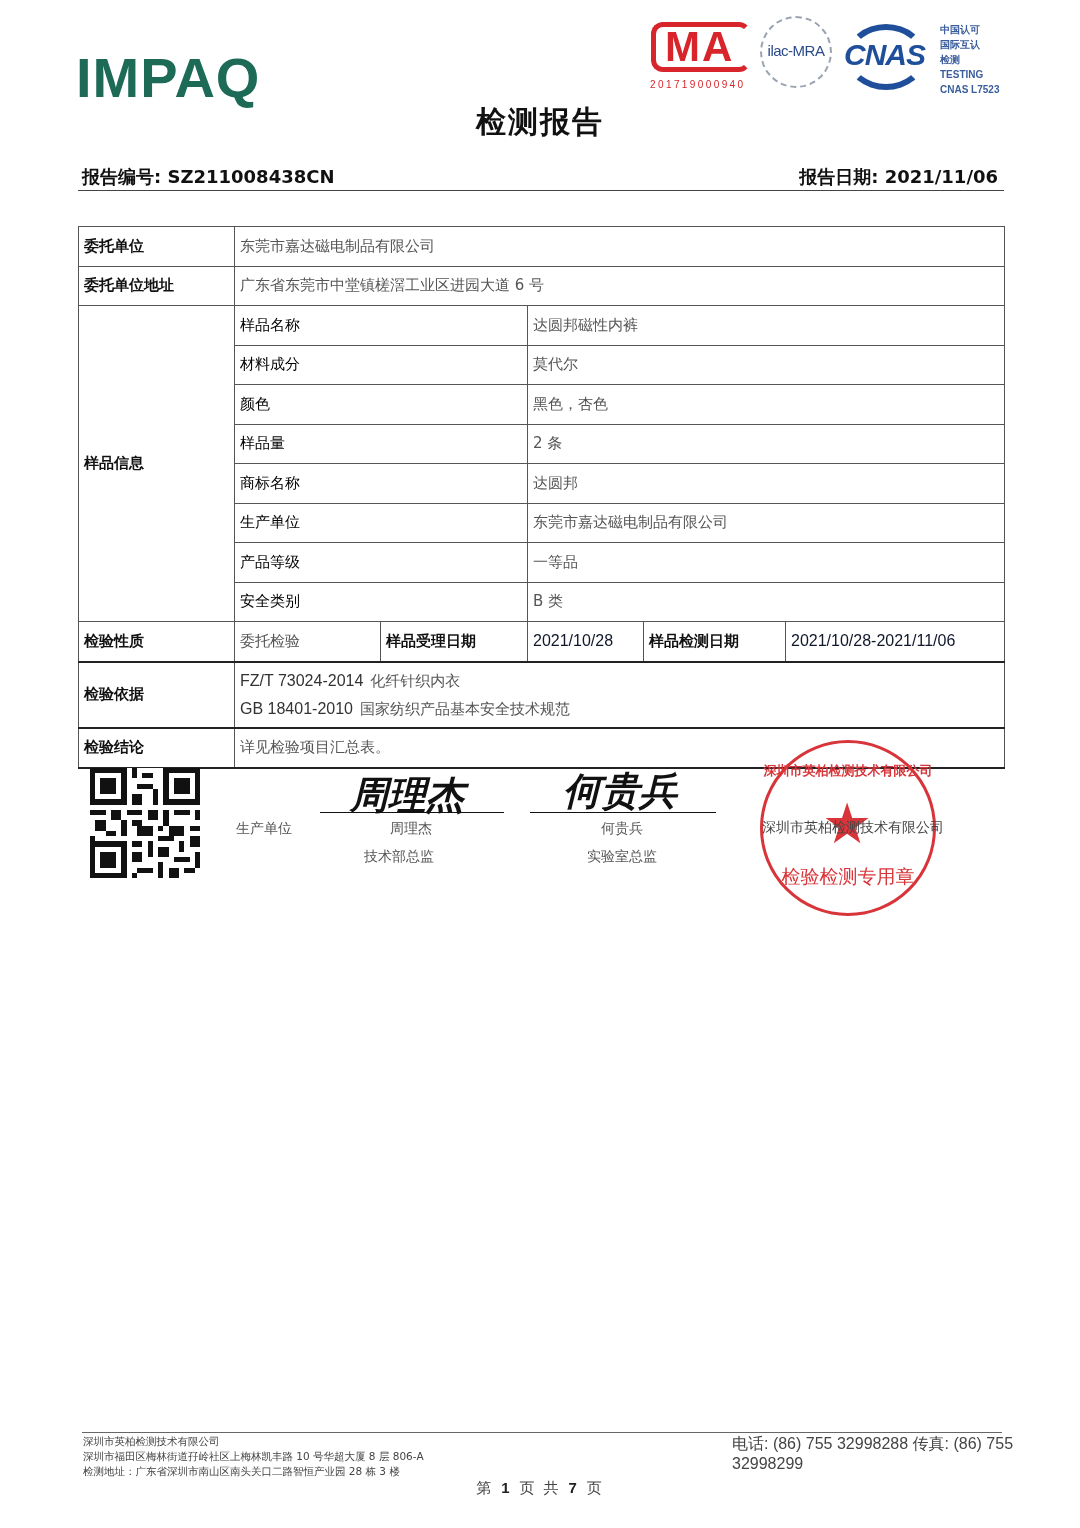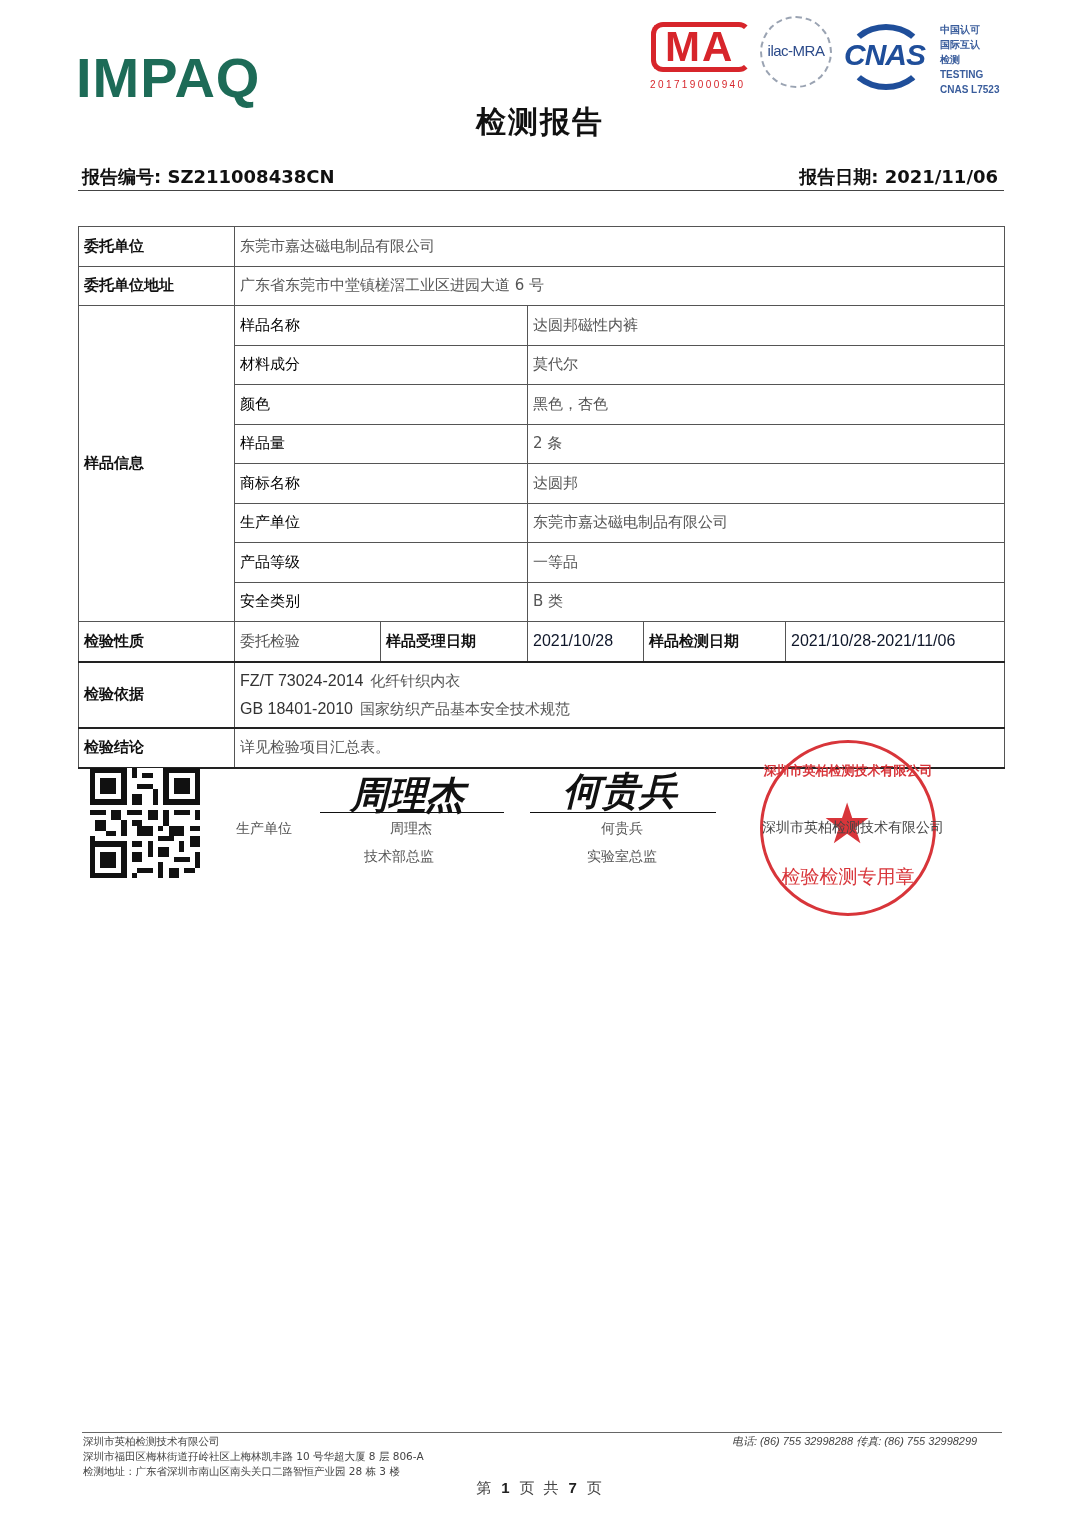--- a/index.html
+++ b/index.html
@@ -63,21 +63,21 @@
     border:3px solid #d8353a; box-sizing:border-box; }
   .seal-top { left:760px; top:752px; width:176px; text-align:center; font-size:20px; color:#d8353a;
     font-weight:bold; letter-spacing:0px; }
   .seal-star { left:822px; top:796px; font-size:56px; color:#d8353a; line-height:56px; }
   .seal-bottom { left:760px; top:864px; width:176px; text-align:center; font-size:19px; color:#d8353a; }
   .seal-overlay { left:762px; top:819px; font-size:14px; color:#444; }
 
   
   .foot-line { left:82px; top:1432px; width:920px; height:0; border-top:1.5px solid #666; }
   .foot-left { left:83px; top:1434px; font-size:10.5px; color:#444; line-height:15px; }
-  .foot-right { left:732px; top:1434px; font-size:11px; color:#444; font-family:"Liberation Sans", sans-serif;font-style:italic; }
+  .foot-right { left:732px; top:1434px; font-size:16px; color:#444; font-family:"Liberation Sans", sans-serif; }
   .page-num { left:0; width:1080px; top:1479px; text-align:center; font-size:15px; color:#444;
     letter-spacing:2px; }
   .page-num b { font-family:"Liberation Sans", sans-serif; margin:0 8px; color:#222; }
 </style>
 </head>
 <body>
 
 <div class="abs logo-impaq">
   <span>IMPAQ</span>
 </div>

